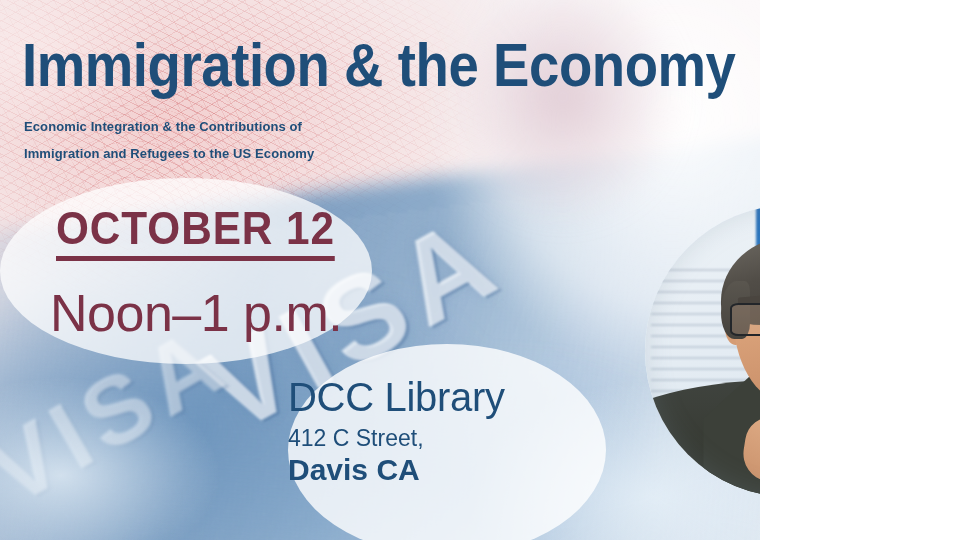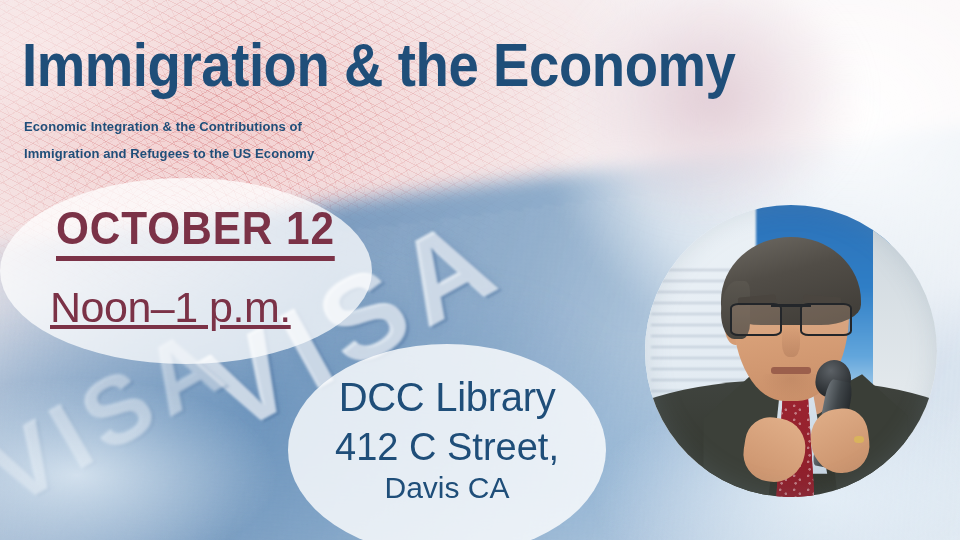--- a/index.html
+++ b/index.html
@@ -1,21 +1,21 @@
 <!DOCTYPE html>
 <html><head>
 <meta charset="utf-8">
 <style>
   * { margin:0; padding:0; box-sizing:border-box; }
   html, body { width:960px; height:540px; overflow:hidden; background:#fff; }
   body { font-family:"Liberation Sans", sans-serif; }
 
   .poster {
     position:relative;
-    width:960px; height:540px;
+    width:760px; height:540px;
     overflow:hidden;
     background:#f6eef0;
   }
 
   
   .bg-layer { position:absolute; inset:0; }
 
   
   .bg-blue {
     position:absolute; left:-6%; top:34%; width:116%; height:84%;
@@ -168,36 +168,35 @@
     border-bottom:5px solid #7b3247;
     padding-bottom:4px;
     transform:scaleX(0.92);
     transform-origin:left top;
     white-space:nowrap;
     line-height:1.02;
   }
   .time-text {
     position:absolute; left:50px; top:283px;
     font-family:"Liberation Sans", sans-serif;
-    font-size:43px; font-weight:400;
+    font-size:52px; font-weight:400;
     color:#7b3247;
     letter-spacing:-0.5px;
     white-space:nowrap;
-    text-decoration:underline;
   }
 
   .venue {
     position:absolute; left:288px; top:375px;
-    width:318px; text-align:center;
+    width:318px; 
     font-family:"Liberation Sans", sans-serif;
     color:#1f4e79;
   }
   .venue-name   { font-size:40px; font-weight:400; letter-spacing:-0.3px; line-height:1.12; }
-  .venue-street { font-size:38px; font-weight:400; line-height:1.22; margin-top:4px; }
-  .venue-city   { font-size:30px; font-weight:400; line-height:1.22; }
+  .venue-street { font-size:23px; font-weight:400; line-height:1.22; margin-top:4px; }
+  .venue-city   { font-size:30px; font-weight:700; line-height:1.22; }
 
   
   .photo {
     position:absolute;
     left:645px; top:205px; width:292px; height:292px;
     border-radius:50%;
     overflow:hidden;
     background:#dfe9f1;
   }
   .ph-bg-left   { position:absolute; left:0; top:0; width:46%; height:100%;

